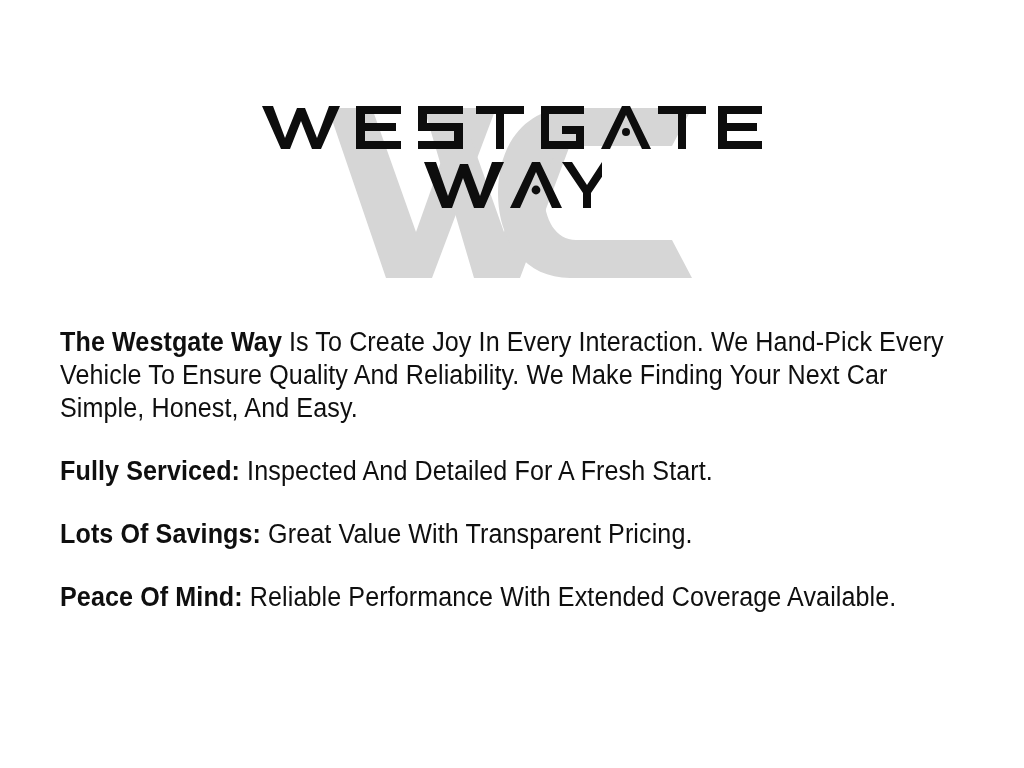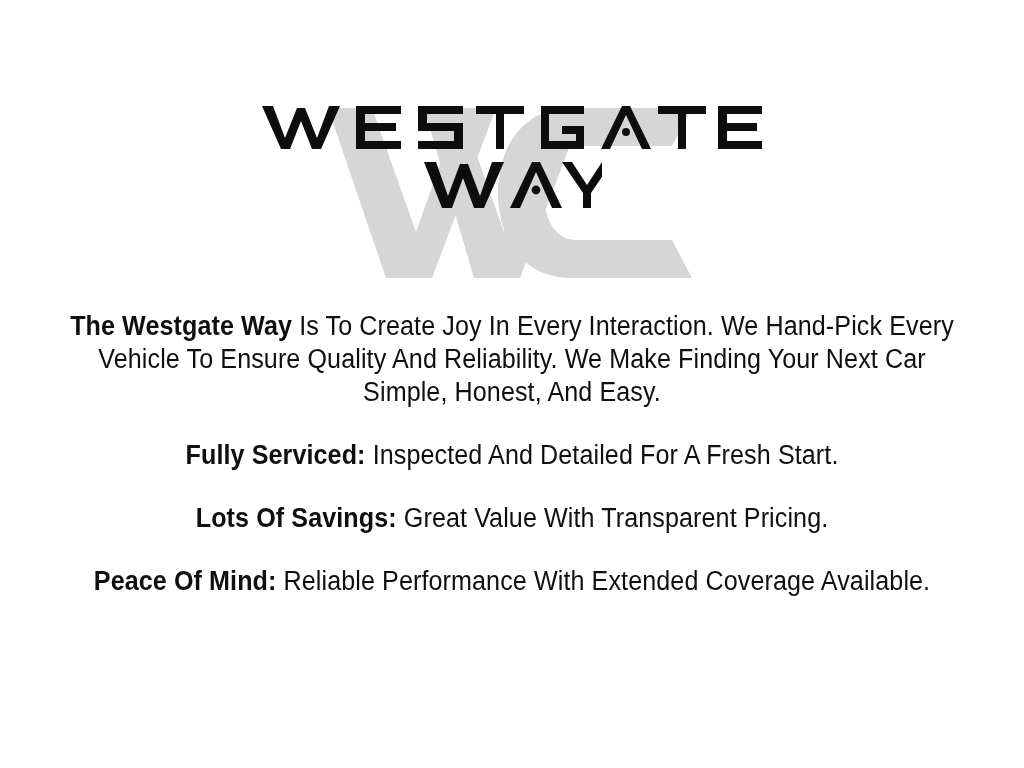--- a/index.html
+++ b/index.html
@@ -68,23 +68,22 @@
     font-weight: 400;
     height: 56px;
     margin-top: 2px;
   }
   .wm-line1 svg, .wm-line2 svg { display: inline-block; vertical-align: top; }
 
   
   .copy {
     position: absolute;
     left: 0;
-    top: 310px;
+    top: 326px;
     width: 1024px;
-    text-align: center;
     color: #0f0f0f;
   }
 
   .para {
     font-family: "Liberation Sans Narrow", "Liberation Sans", sans-serif;
     font-size: 27px;
     line-height: 33px;
     font-weight: 400;
     letter-spacing: 0.1px;
     margin: 0;

